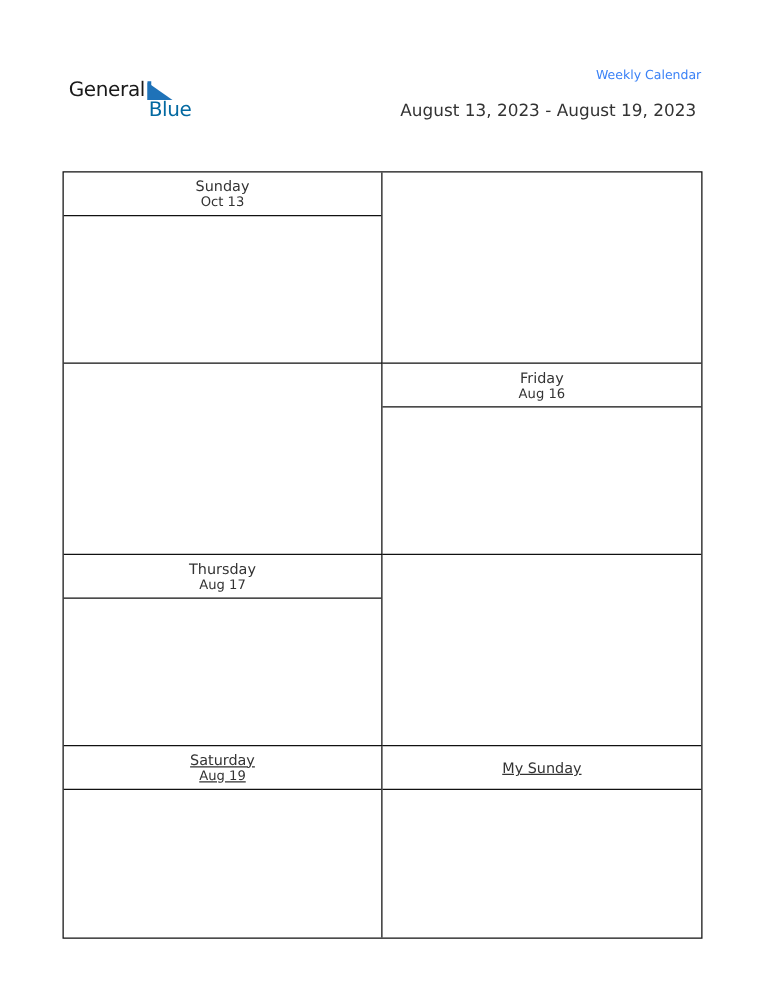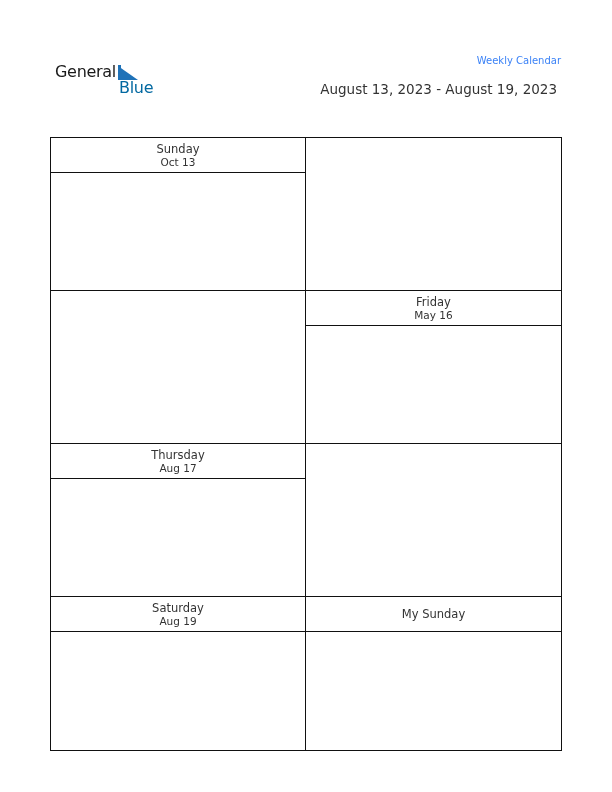--- a/index.html
+++ b/index.html
@@ -13,21 +13,21 @@
       border-bottom: 14px solid #1f72b8; border-right: 20px solid transparent; }
     .logo-tri-bar { position: absolute; left: 63px; top: 3px; width: 3px; height: 15px; background: #1f72b8; }
 
     .title { position: absolute; right: 51px; top: 55px; font-size: 10px; color: #3b82f6; text-align: right; }
     .range { position: absolute; right: 55px; top: 81px; font-size: 13.5px; color: #333; text-align: left; }
 
     .grid { position: absolute; left: 50px; top: 105px; width: 512px; height: 614px;
       border: 1.3px solid #111; display: grid; grid-template-columns: 1fr 1fr; grid-template-rows: repeat(4, 1fr); margin-top: 32px; }
     .cell { display: flex; flex-direction: column; border-right: 1.3px solid #111; border-bottom: 1.3px solid #111; }
     .cell:nth-child(2n) { border-right: none; }
-    .cell:nth-last-child(-n+2) { border-bottom: none; }
+    .cell:nth-last-child(-n+2) { border-bottom: none; text-decoration: underline; }
     .cell-head { height: 35px; border-bottom: 1.3px solid #111; display: flex; flex-direction: column;
       align-items: center; justify-content: center; }
     .day { font-size: 11.5px; color: #333; line-height: 14px; }
     .date { font-size: 10.5px; color: #333; line-height: 13px; }
     .cell-body { flex: 1; }
   </style>
 </head>
 <body>
 
 <div class="logo">
@@ -50,21 +50,21 @@
   </div>
   <div class="cell">
     <div class="cell-body"></div>
   </div>
   <div class="cell">
     <div class="cell-body"></div>
   </div>
   <div class="cell">
     <div class="cell-head">
       <span class="day">Friday</span>
-      <span class="date">May 16</span>
+      <span class="date">Aug 16</span>
     </div>
     <div class="cell-body"></div>
   </div>
   <div class="cell">
     <div class="cell-head">
       <span class="day">Thursday</span>
       <span class="date">Aug 17</span>
     </div>
     <div class="cell-body"></div>
   </div>

